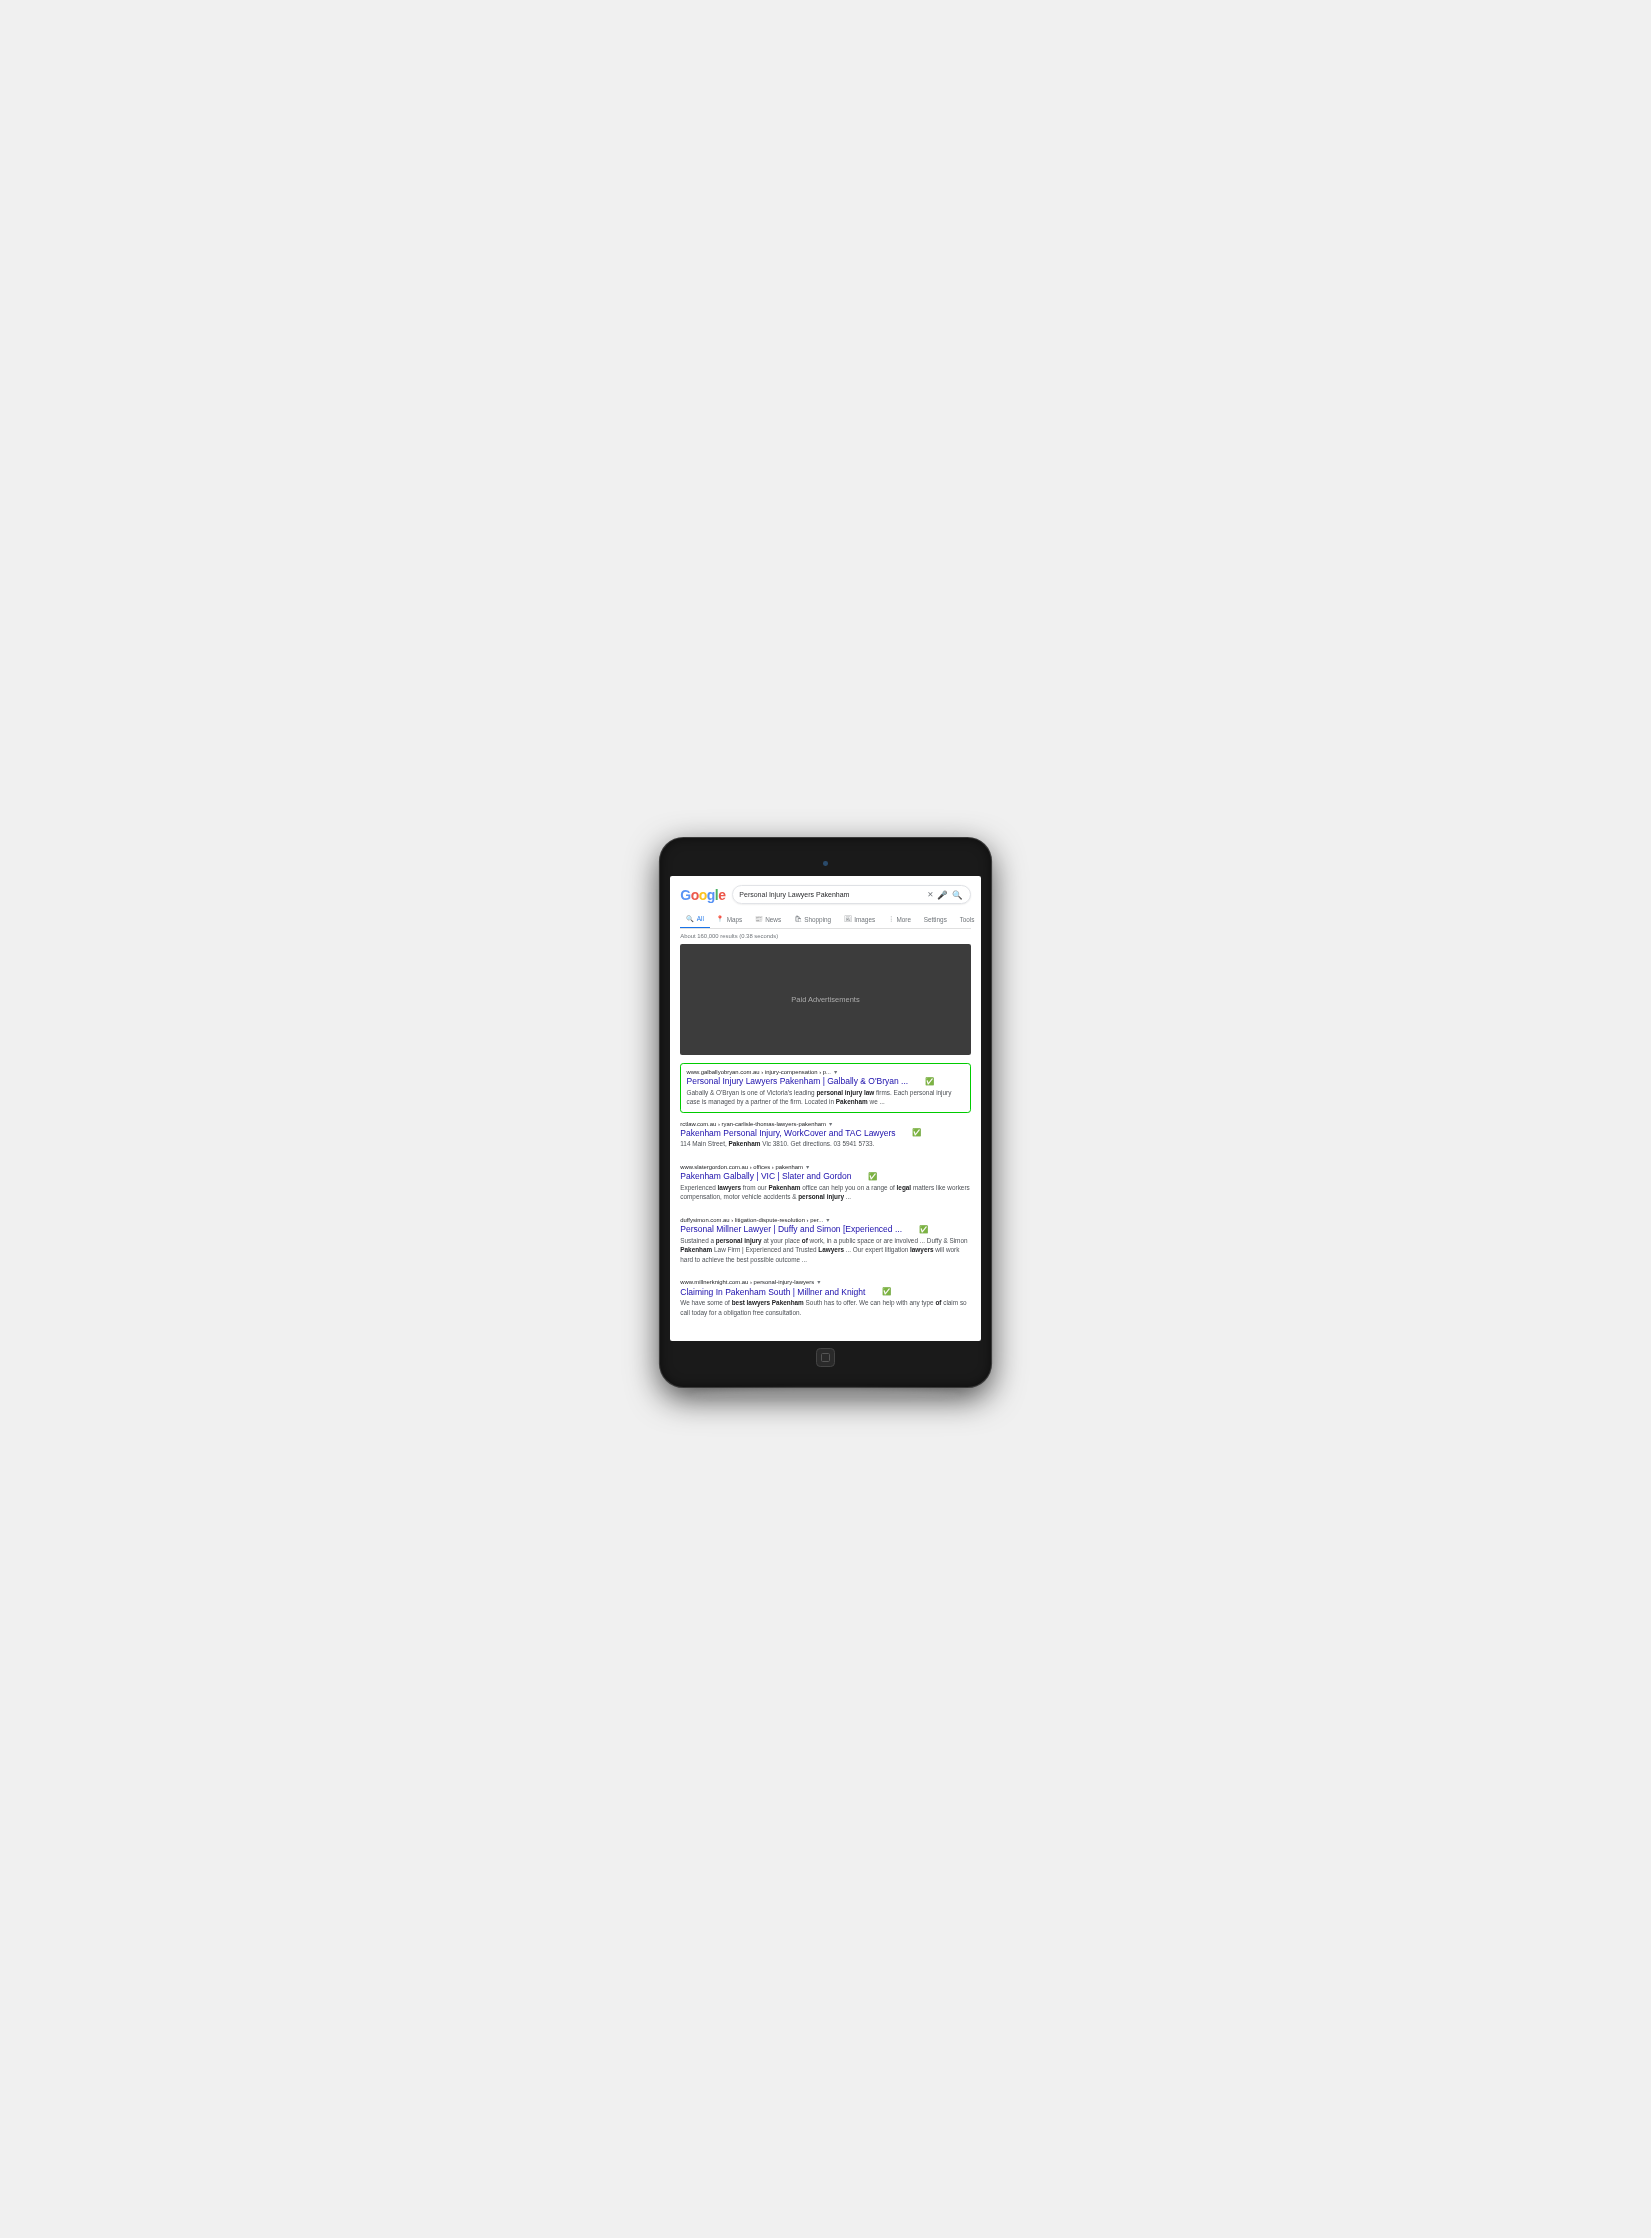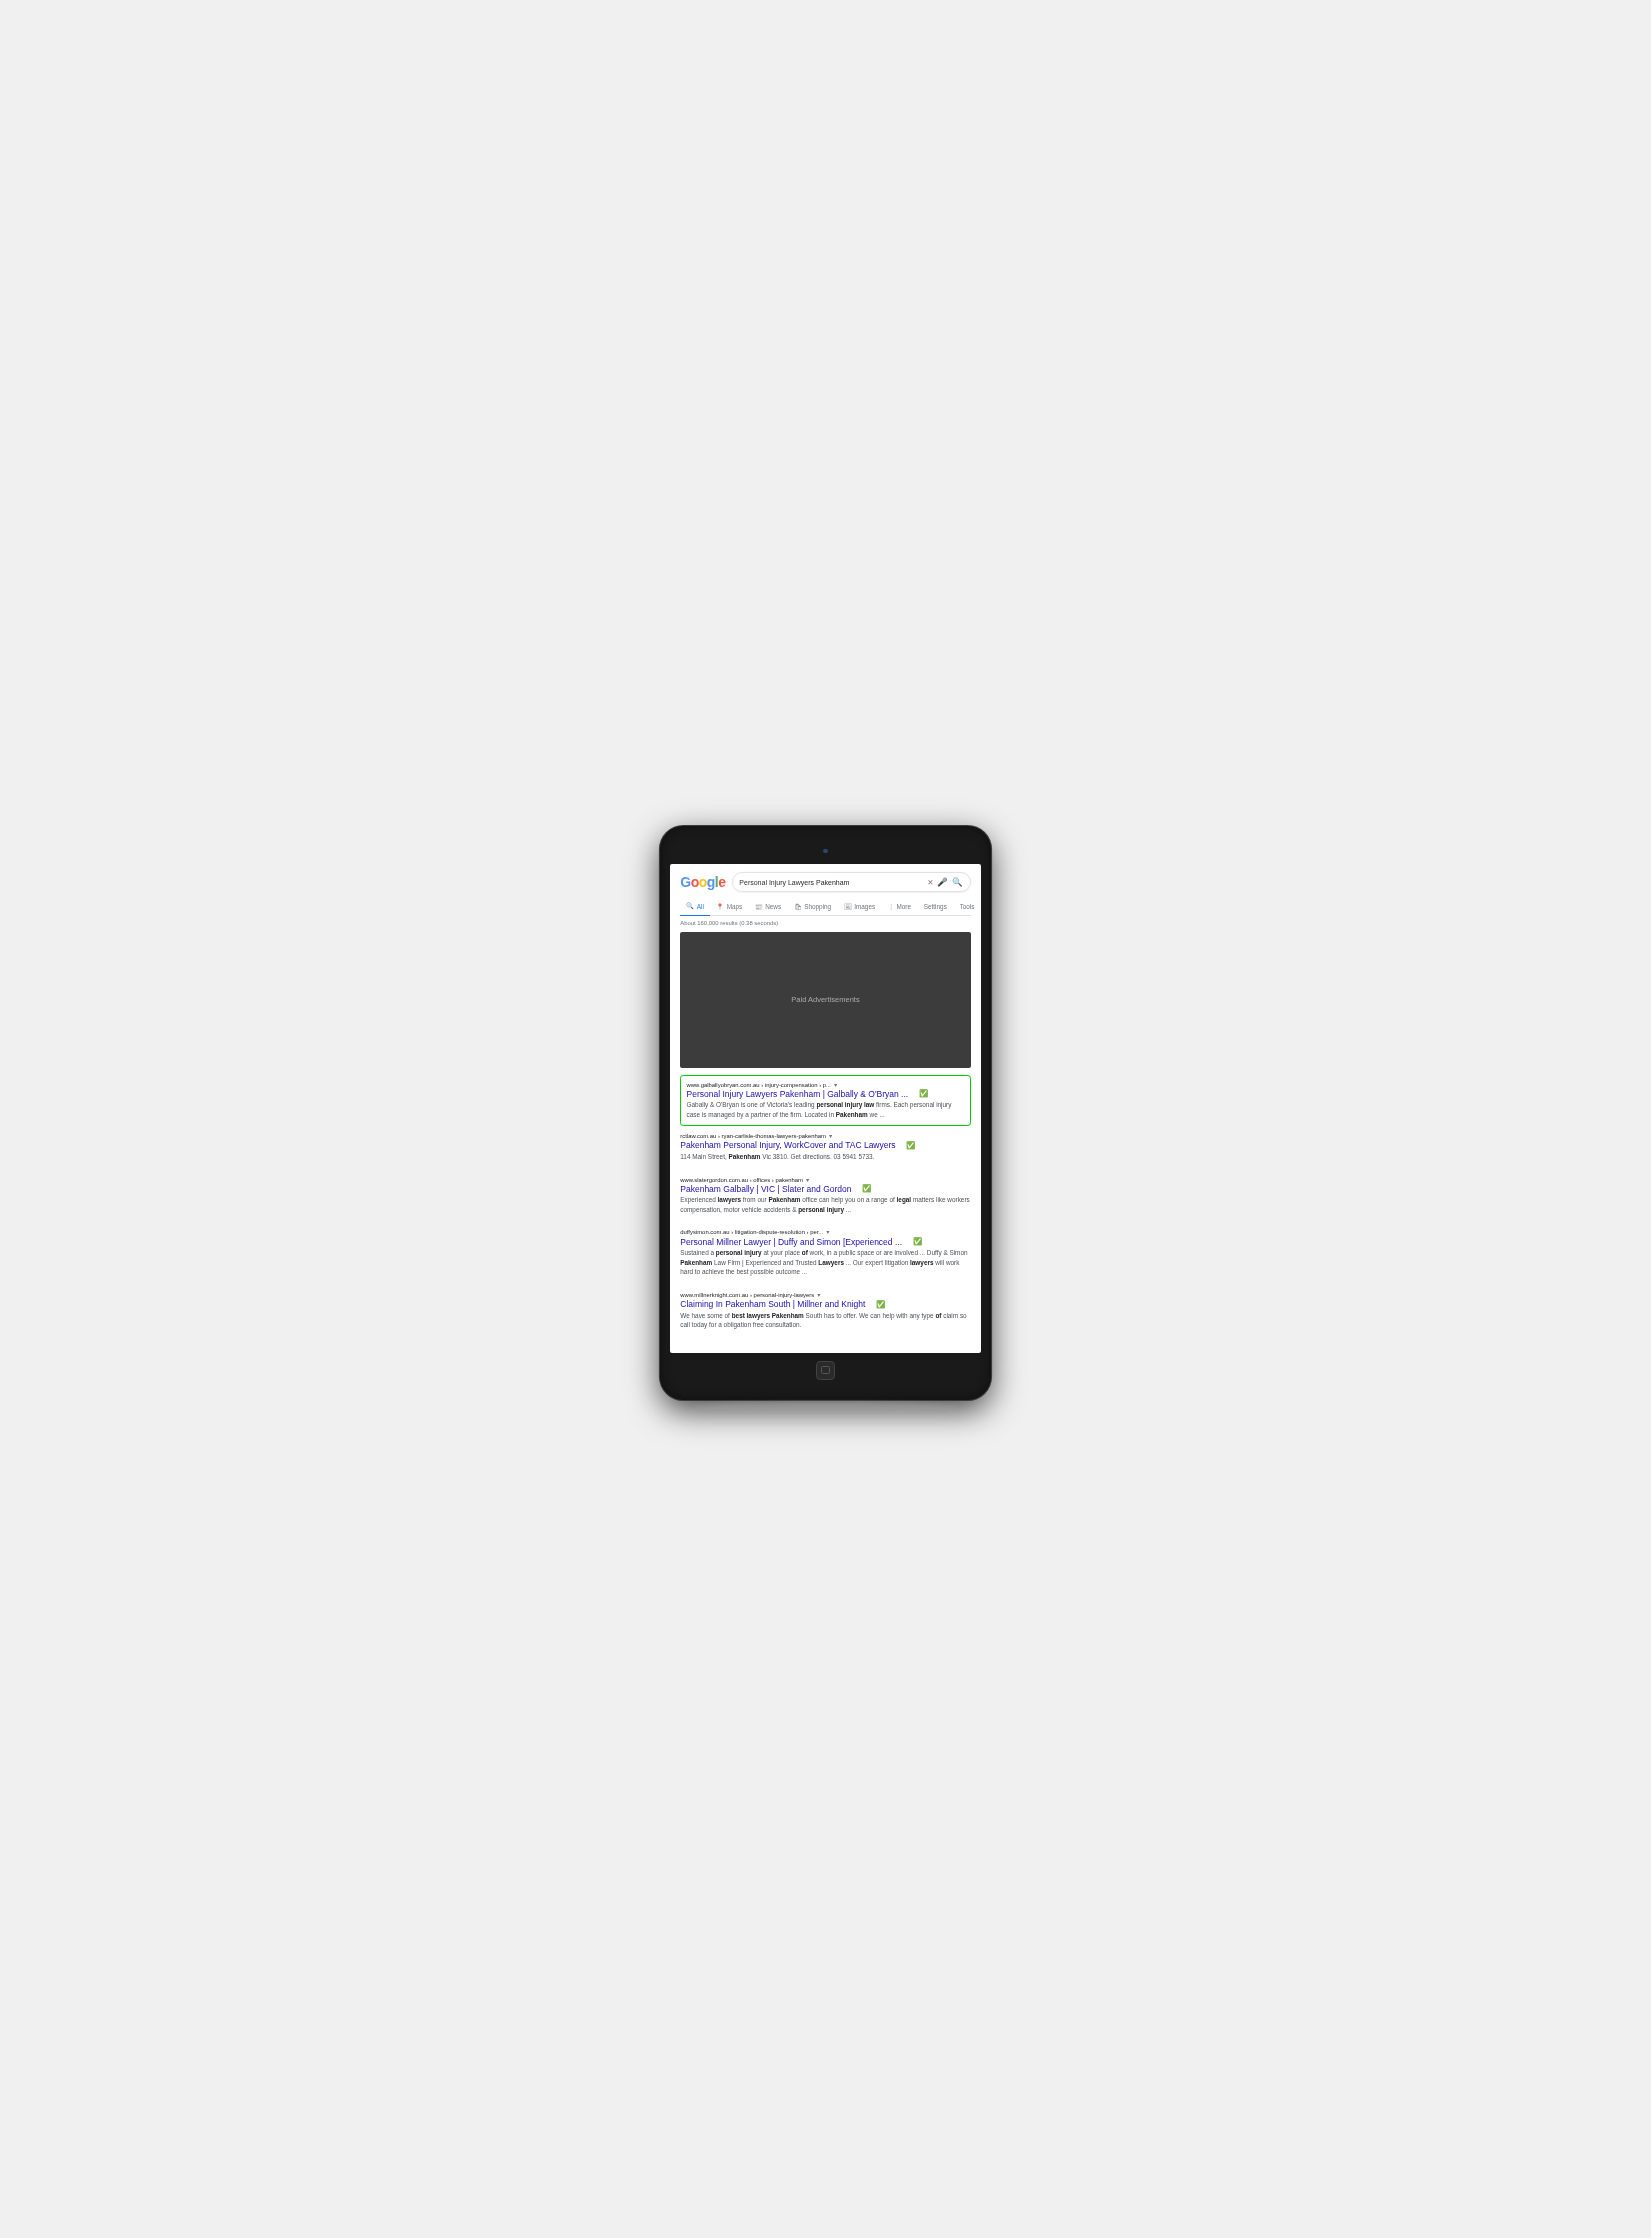--- a/index.html
+++ b/index.html
@@ -166,21 +166,21 @@
 
     .results-count {
       font-size: 5.9px;
       color: #70757a;
       margin-bottom: 5.3px;
     }
 
     .ad-block {
       background: #3c3c3c;
       border-radius: 2.1px;
-      height: 136px;
+      height: 111px;
       display: flex;
       justify-content: center;
       align-items: center;
       margin-bottom: 7.5px;
     }
 
     .ad-block-text {
       color: #aaa;
       font-size: 7.5px;
     }
@@ -212,21 +212,21 @@
       font-size: 5.3px;
     }
 
     .result-title {
       font-size: 8.5px;
       color: #1a0dab;
       margin-bottom: 1.6px;
       cursor: pointer;
       display: flex;
       align-items: center;
-      gap: 11px;
+      gap: 17px;
     }
 
     .verified-icon {
       color: #0a8a0a;
       font-size: 7.5px;
     }
 
     .result-snippet {
       font-size: 6.4px;
       color: #4d5156;

